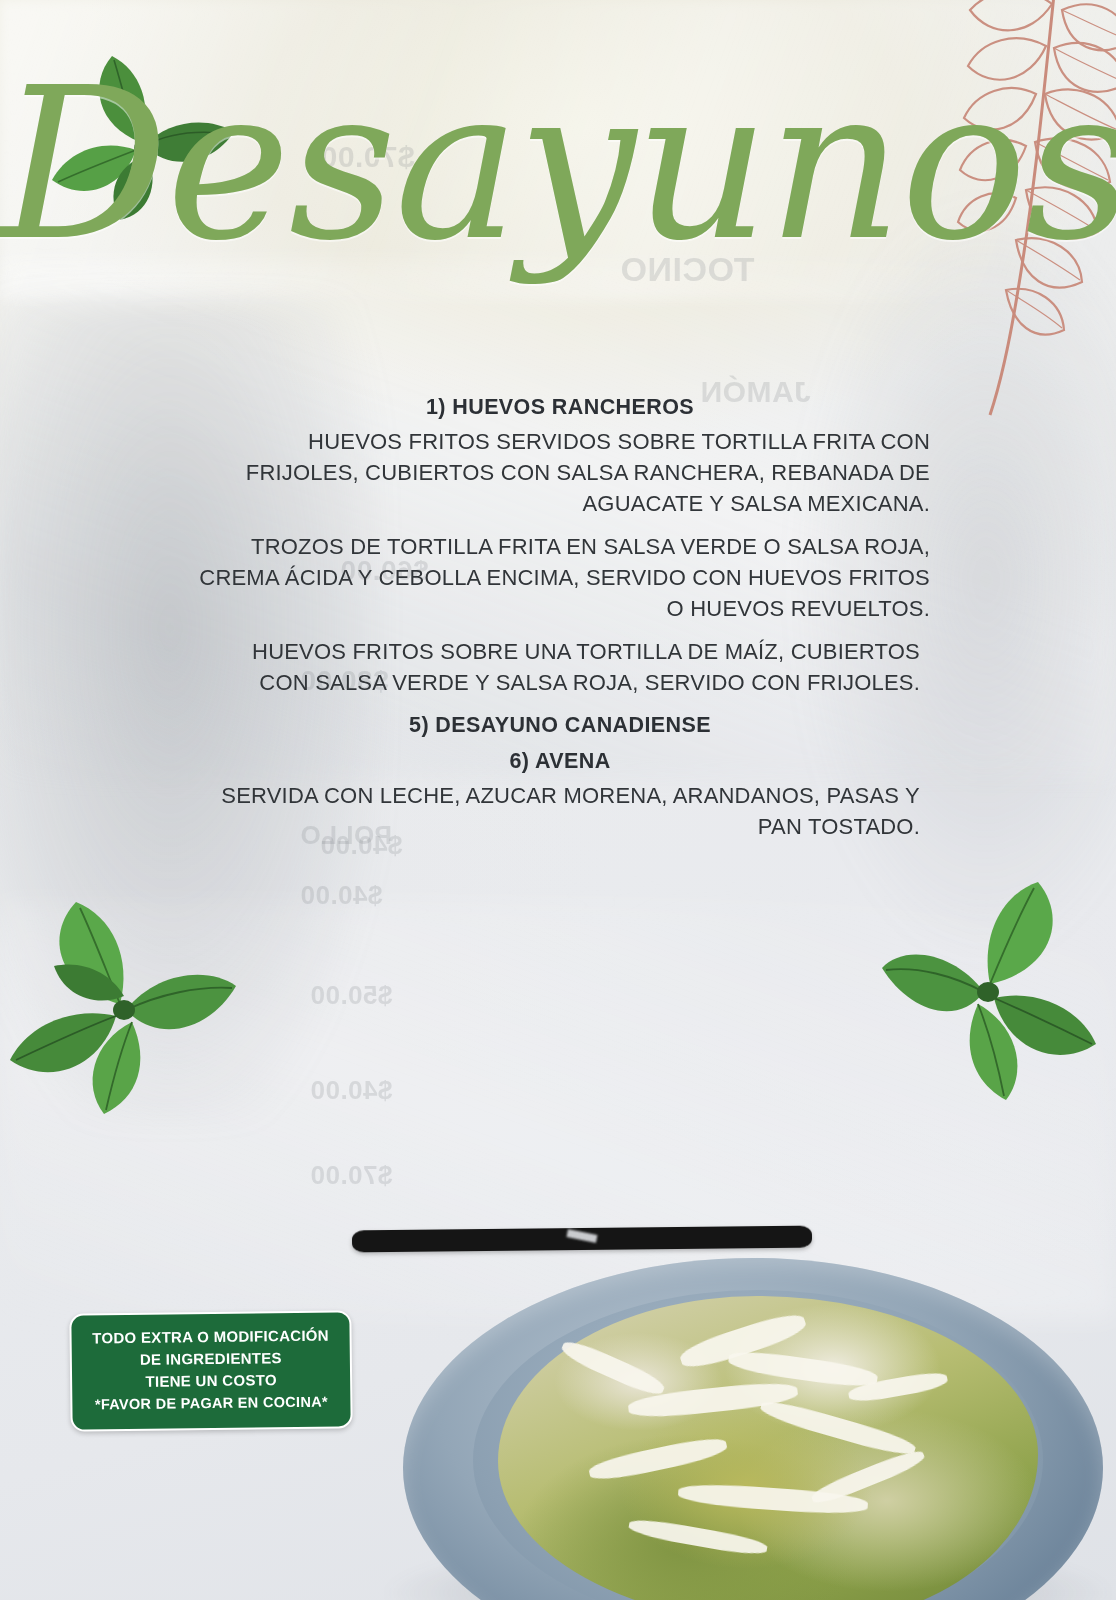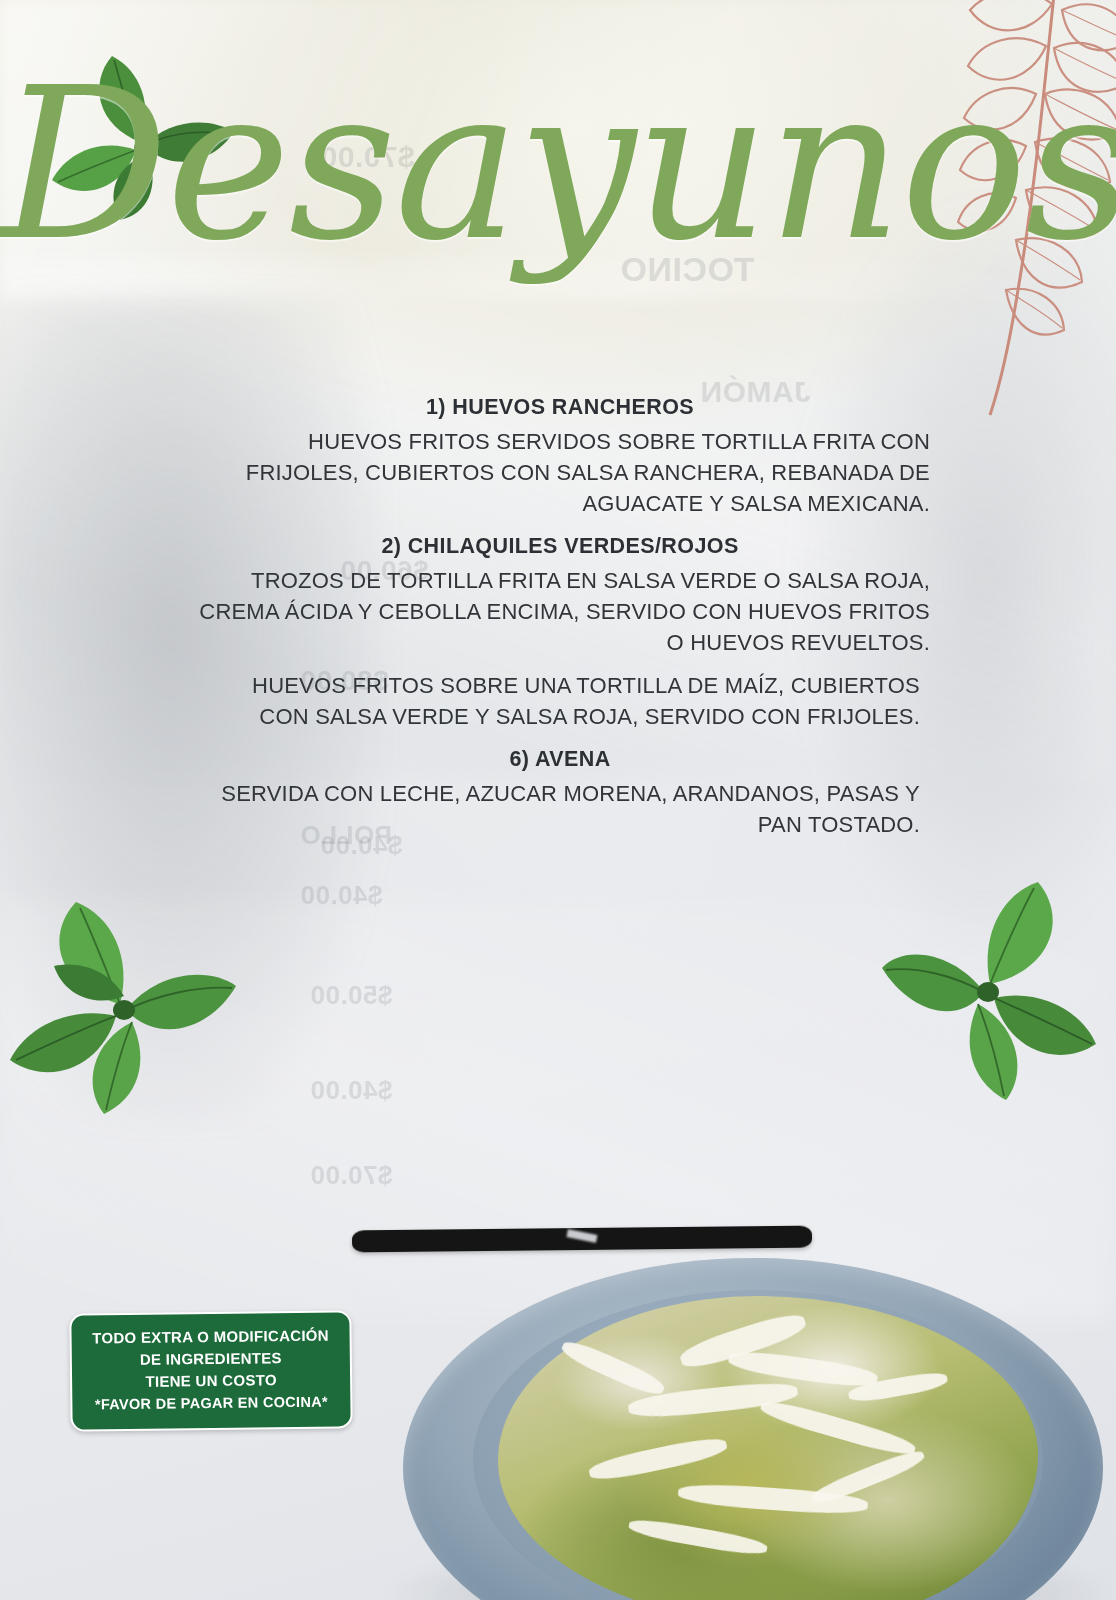--- a/index.html
+++ b/index.html
@@ -313,30 +313,30 @@
   <div id="title">Desayunos</div>
 
   <div id="menu">
 
     <div class="item">
       <p class="item-title">1) HUEVOS RANCHEROS</p>
       <p class="item-desc">HUEVOS FRITOS SERVIDOS SOBRE TORTILLA FRITA CON FRIJOLES, CUBIERTOS CON SALSA RANCHERA, REBANADA DE AGUACATE Y SALSA MEXICANA.</p>
     </div>
 
     <div class="item">
-      <p class="item-title">2) CHILAQUILES VERDES/ROJOS</p>
       <p class="item-desc">TROZOS DE TORTILLA FRITA EN SALSA VERDE O SALSA ROJA, CREMA ÁCIDA Y CEBOLLA ENCIMA, SERVIDO CON HUEVOS FRITOS O HUEVOS REVUELTOS.</p>
     </div>
 
     <div class="item">
       <p class="item-desc w-narrow">HUEVOS FRITOS SOBRE UNA TORTILLA DE MAÍZ, CUBIERTOS CON SALSA VERDE Y SALSA ROJA, SERVIDO CON FRIJOLES.</p>
     </div>
 
 
     <div class="item">
+      <p class="item-title">5) DESAYUNO CANADIENSE</p>
     </div>
 
     <div class="item">
       <p class="item-title">6) AVENA</p>
       <p class="item-desc w-narrow">SERVIDA CON LECHE, AZUCAR MORENA, ARANDANOS, PASAS Y PAN TOSTADO.</p>
     </div>
 
 
   </div>
 

